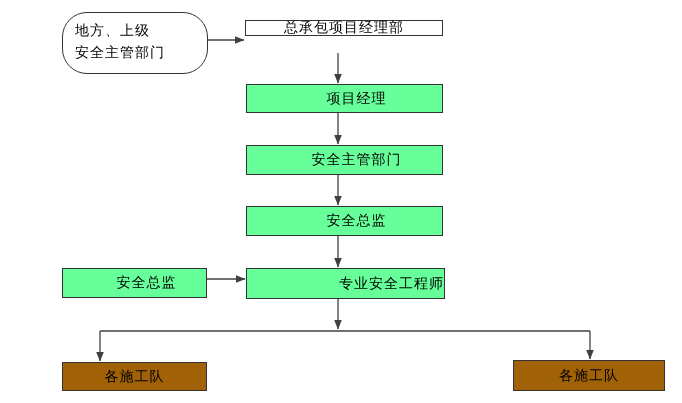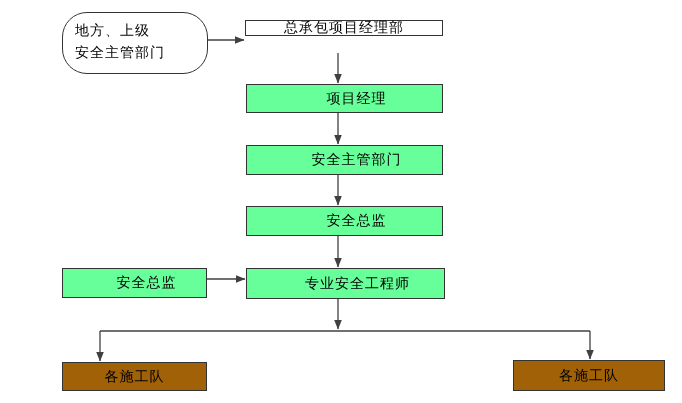--- a/index.html
+++ b/index.html
@@ -48,21 +48,21 @@
     padding: 6px 8px 0 12px;
     line-height: 22px;
     white-space: normal;
     border-radius: 25px;
   }
   #node-gc-dept          { left: 245px; top: 20px;  width: 198px; height: 16px; }
   #node-project-manager  { left: 246px; top: 84px;  width: 197px; height: 29px; }
   #node-chief-engineer   { left: 246px; top: 145px; width: 197px; height: 30px; }
   #node-safety-director  { left: 246px; top: 206px; width: 197px; height: 30px; }
   #node-related-dept     { left: 62px;  top: 268px; width: 145px; height: 30px; }
-  #node-safety-engineer  { left: 246px; top: 268px; width: 199px; height: 31px; }
+  #node-safety-engineer  { left: 246px; top: 268px; width: 199px; height: 31px; justify-content: flex-end; }
   #node-team-left        { left: 62px;  top: 362px; width: 145px; height: 29px; }
   #node-team-right       { left: 513px; top: 360px; width: 152px; height: 31px; }
 </style>
 </head>
 <body>
 
 <div id="canvas">
 
   <svg id="connectors" viewBox="0 0 682 403" xmlns="http://www.w3.org/2000/svg" aria-hidden="true">
     <defs>

